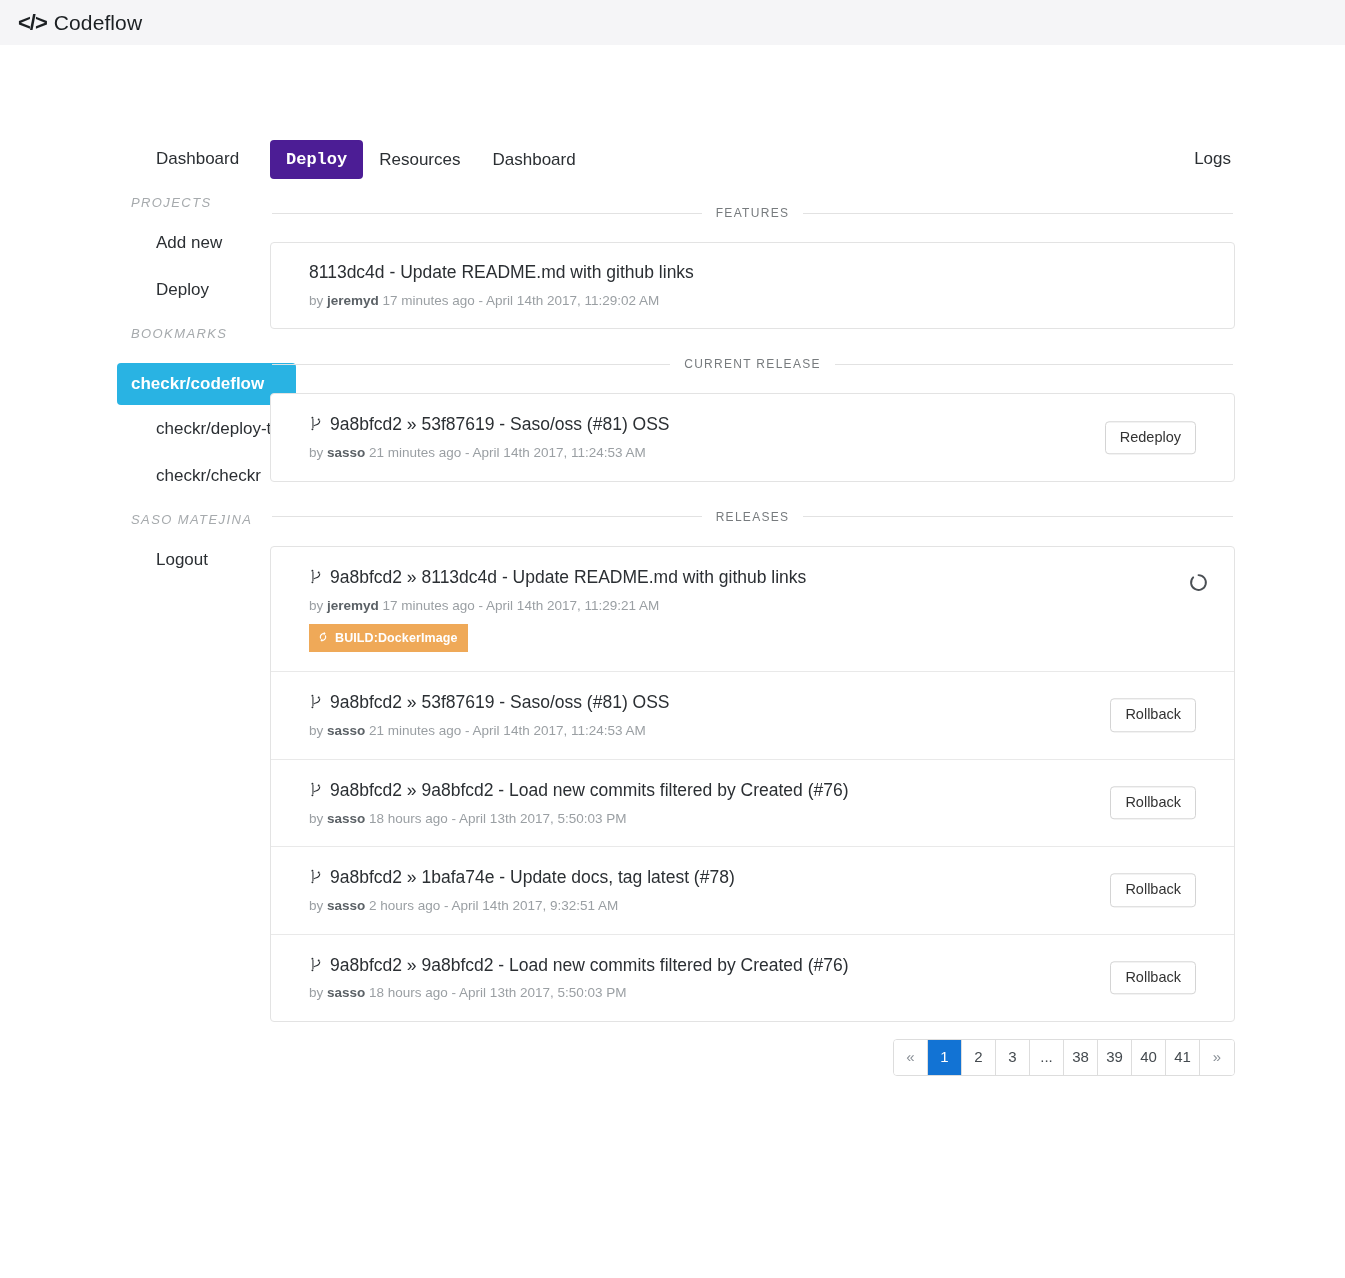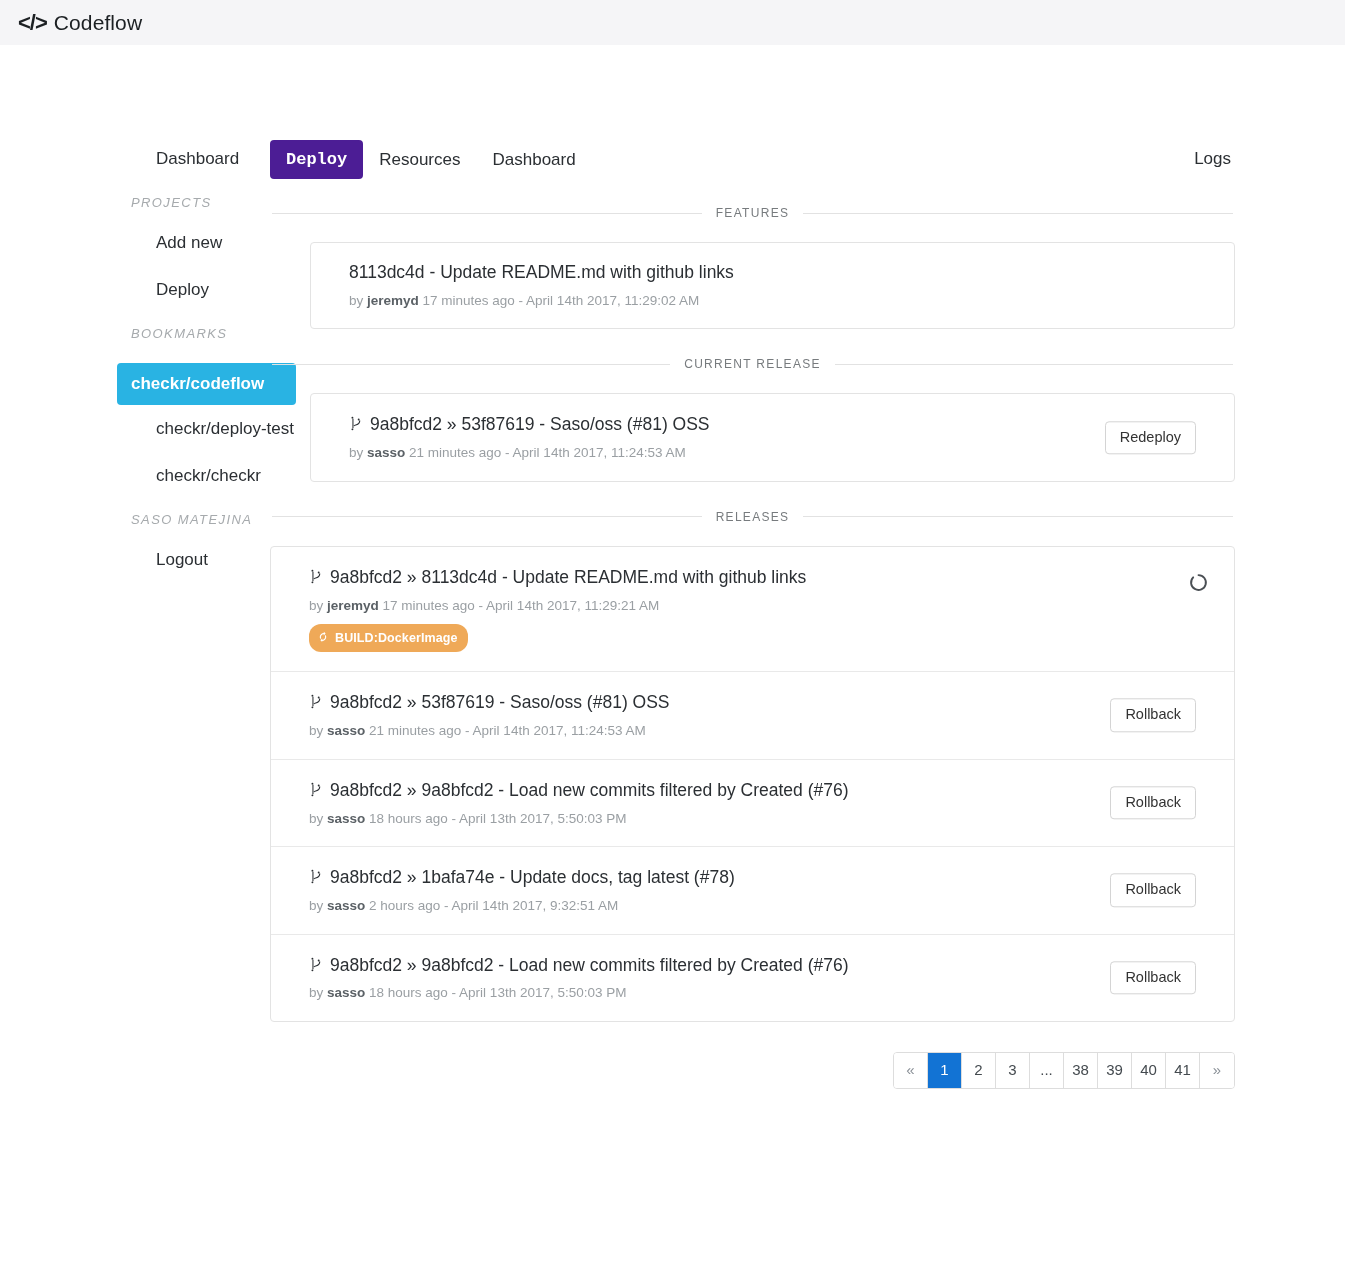--- a/index.html
+++ b/index.html
@@ -151,23 +151,23 @@
     color: #777b7e;
     text-transform: uppercase;
     white-space: nowrap;
   }
 
   
   .card {
     border: 1px solid #e3e3e3;
     border-radius: 4px;
     background: #ffffff;
-    margin-bottom: 30px;
-  }
-  .card.tight { margin-bottom: 28px; margin-left: 40px; }
+    margin-bottom: 17px;
+  }
+  .card.tight { margin-bottom: 28px; }
   .card-row {
     position: relative;
     padding: 19px 22px 19px 38px;
     border-bottom: 1px solid #e9e9e9;
   }
   .card-row:last-child { border-bottom: none; }
   .row-title {
     font-size: 17.5px;
     color: #2b2f33;
     line-height: 1.25;
@@ -213,21 +213,21 @@
     cursor: pointer;
   }
   .badge-build {
     display: inline-flex;
     align-items: center;
     gap: 6px;
     background: #efa958;
     color: #ffffff;
     font-size: 12.5px;
     font-weight: 700;
-    border-radius: 12px;
+    border-radius: 0;
     padding: 6px 10px 6px 8px;
     margin-top: 10px;
     letter-spacing: 0.1px;
     justify-content: space-between;
   }
   .spinner-wrap {
     position: absolute;
     right: 26px;
     top: 26px;
   }

